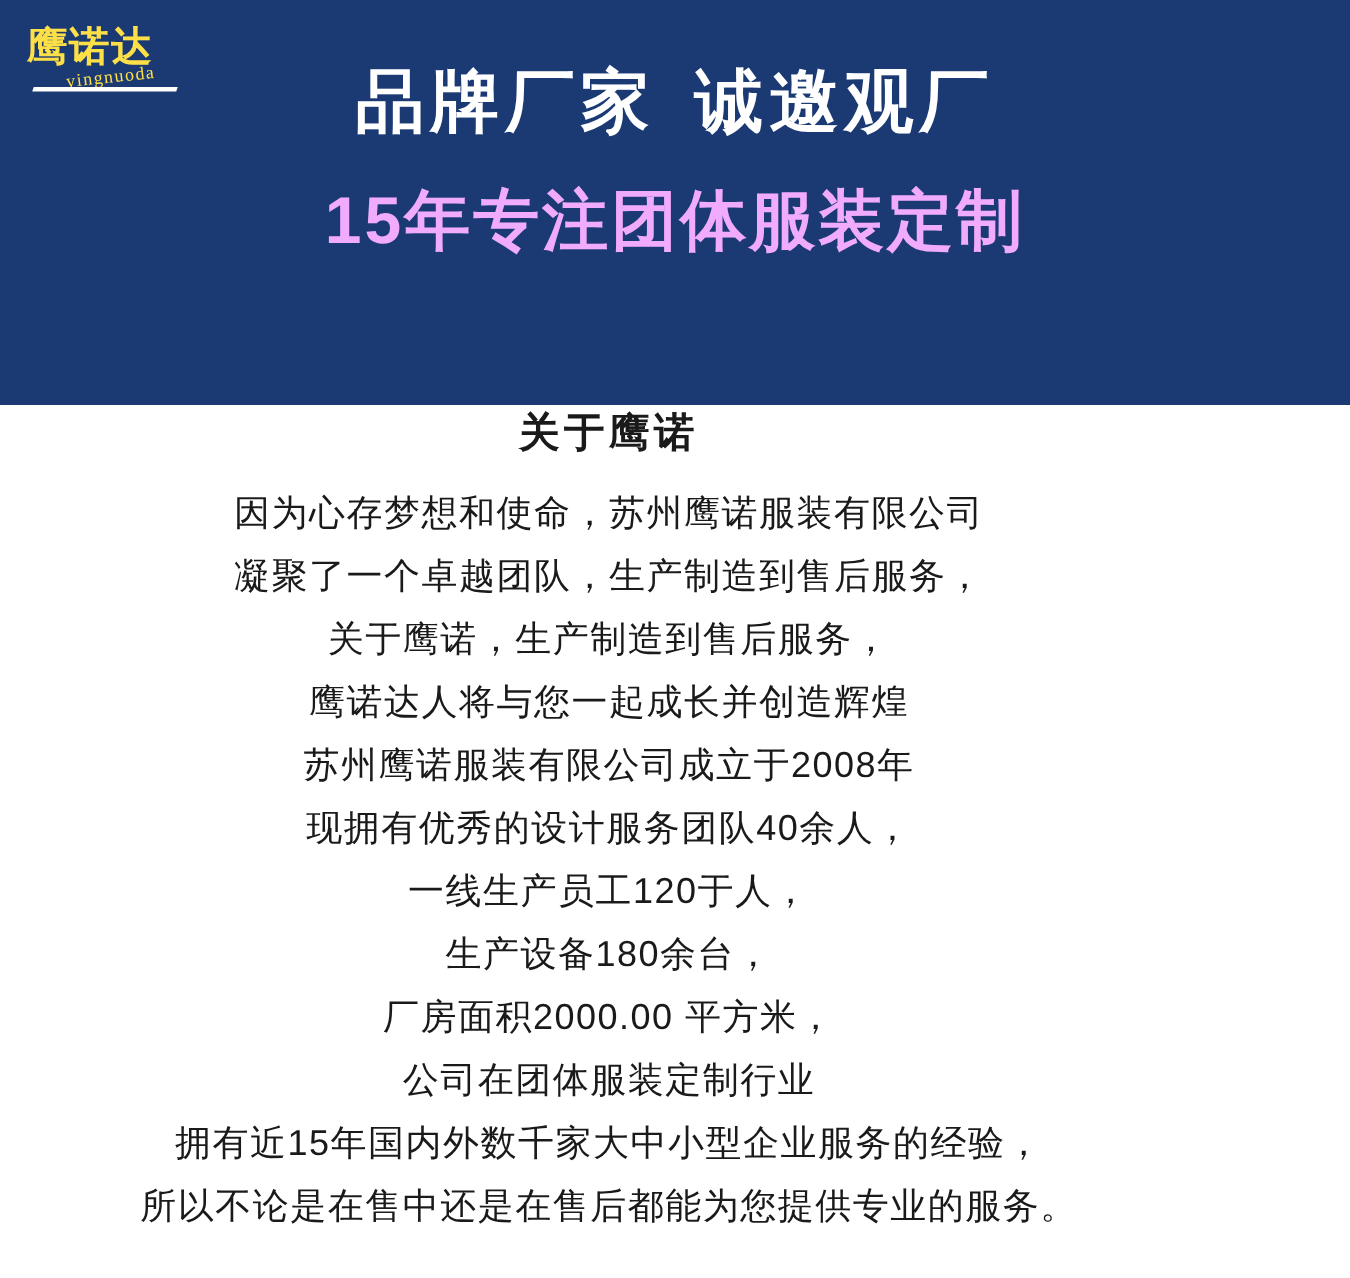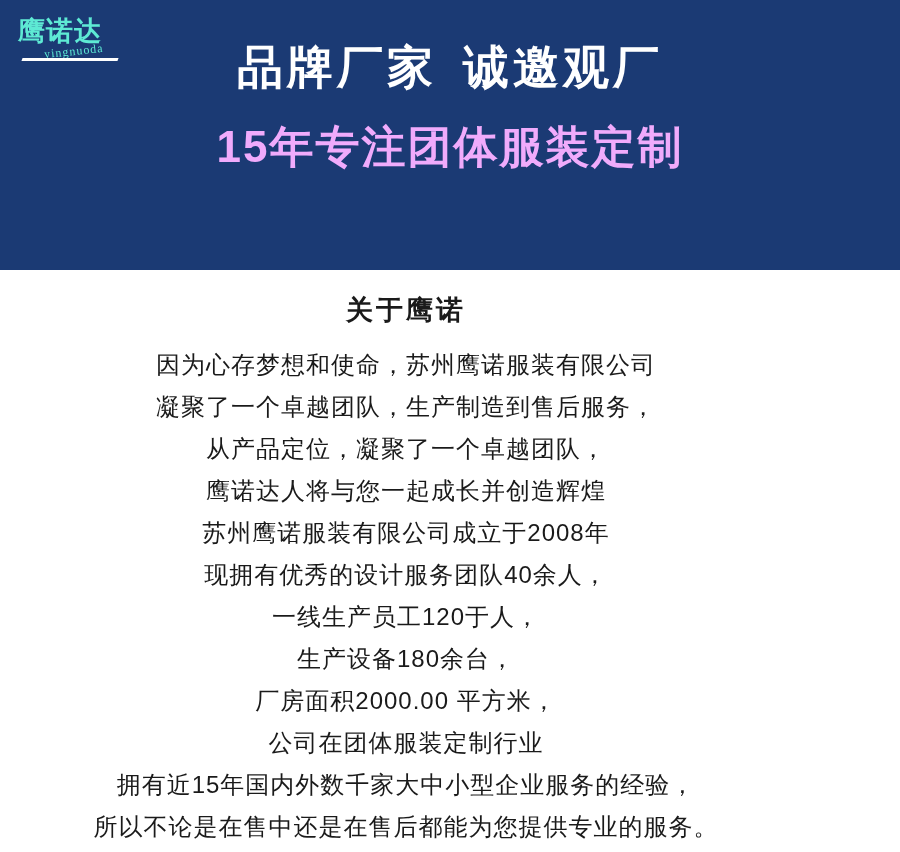--- a/index.html
+++ b/index.html
@@ -28,21 +28,21 @@
     background: #1b3a74;
     box-sizing: border-box;
     overflow: hidden;
   }
   .logo {
     position: absolute;
     left: 18px;
     top: 14px;
     width: 110px;
     height: 52px;
-    color: #5eead4;
+    color: #fde047;
   }
   .logo-text {
     font-family: "Liberation Serif", serif;
     font-size: 27px;
     font-weight: bold;
     letter-spacing: 1px;
     line-height: 34px;
     white-space: nowrap;
   }
   .logo-sub {
@@ -118,21 +118,20 @@
     font-weight: bold;
     font-size: 44px;
     letter-spacing: 2px;
     white-space: nowrap;
     font-family: "Liberation Sans", sans-serif;
   }
 
   
   .content {
     width: 812px;
-    padding-top: 22px;
     text-align: center;
     box-sizing: border-box;
   }
   .section-title {
     color: #1a1a1a;
     font-weight: bold;
     font-size: 27px;
     letter-spacing: 3px;
     margin-bottom: 16px;
     font-family: "Liberation Sans", sans-serif;
@@ -170,21 +169,21 @@
 
       <div class="subline">15年专注团体服装定制</div>
     </div>
   </div>
 
   <div class="content">
     <div class="section-title">关于鹰诺</div>
     <div class="body-lines">
       <div class="body-line">因为心存梦想和使命，苏州鹰诺服装有限公司</div>
       <div class="body-line">凝聚了一个卓越团队，生产制造到售后服务，</div>
-      <div class="body-line">从产品定位，凝聚了一个卓越团队，</div>
+      <div class="body-line">关于鹰诺，生产制造到售后服务，</div>
       <div class="body-line">鹰诺达人将与您一起成长并创造辉煌</div>
       <div class="body-line">苏州鹰诺服装有限公司成立于2008年</div>
       <div class="body-line">现拥有优秀的设计服务团队40余人，</div>
       <div class="body-line">一线生产员工120于人，</div>
       <div class="body-line">生产设备180余台，</div>
       <div class="body-line">厂房面积2000.00 平方米，</div>
       <div class="body-line">公司在团体服装定制行业</div>
       <div class="body-line">拥有近15年国内外数千家大中小型企业服务的经验，</div>
       <div class="body-line">所以不论是在售中还是在售后都能为您提供专业的服务。</div>
     </div>

